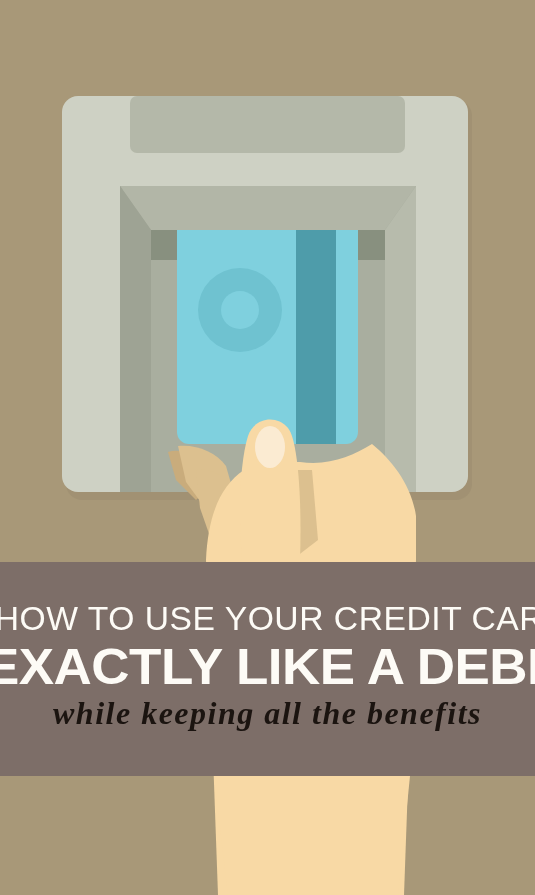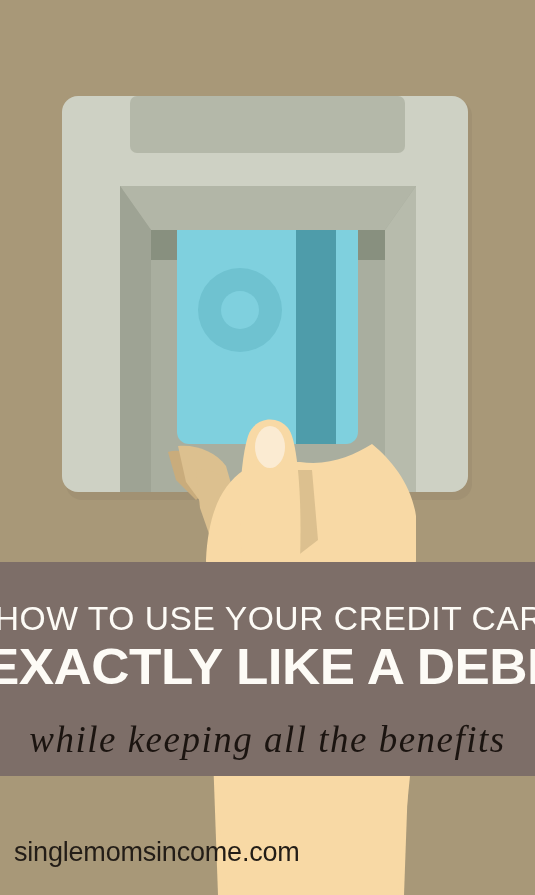--- a/index.html
+++ b/index.html
@@ -52,26 +52,26 @@
     transform: scaleX(1.02);
   }
   #hl-2 {
     top: 80px;
     font-size: 50px;
     font-weight: 700;
     letter-spacing: -0.5px;
     transform: scaleX(1.06);
   }
   #hl-3 {
-    top: 159px;
-    font-size: 37px;
+    top: 135px;
+    font-size: 32px;
     color: #1B1410;
     font-family: "Liberation Serif", serif;
     font-style: italic;
-    font-weight: 400;
+    font-weight: 700;
     letter-spacing: 1.5px;
   }
 
   
   #footer {
     position: absolute;
     left: 0;
     bottom: 0;
     width: 535px;
     height: 119px;
@@ -155,17 +155,14 @@
 
     </svg>
   </div>
 
   <div id="banner">
     <div class="hl-line" id="hl-1">HOW TO USE YOUR CREDIT CARD</div>
     <div class="hl-line" id="hl-2">EXACTLY LIKE A DEBIT CARD</div>
     <div class="hl-line" id="hl-3">while keeping all the benefits</div>
   </div>
 
-  <div id="footer">
-    <div id="site-url">singlemomsincome.com</div>
-  </div>
 
 </div>
 
 </body></html>

